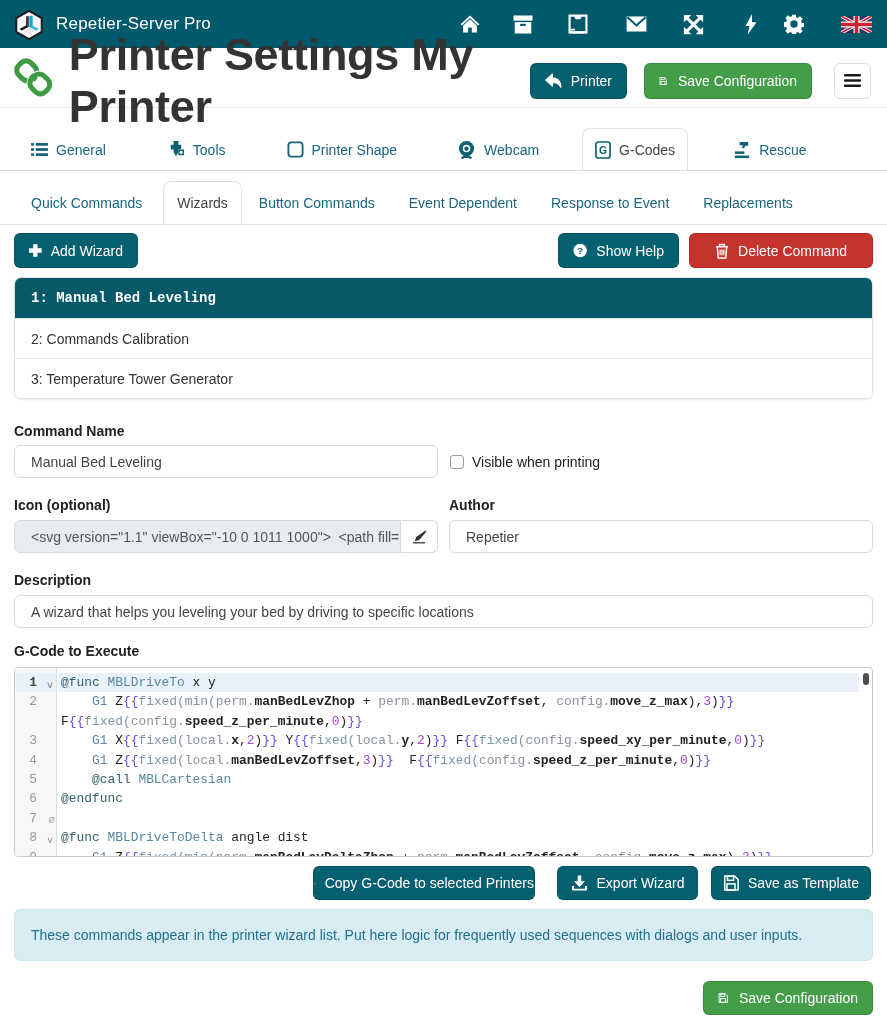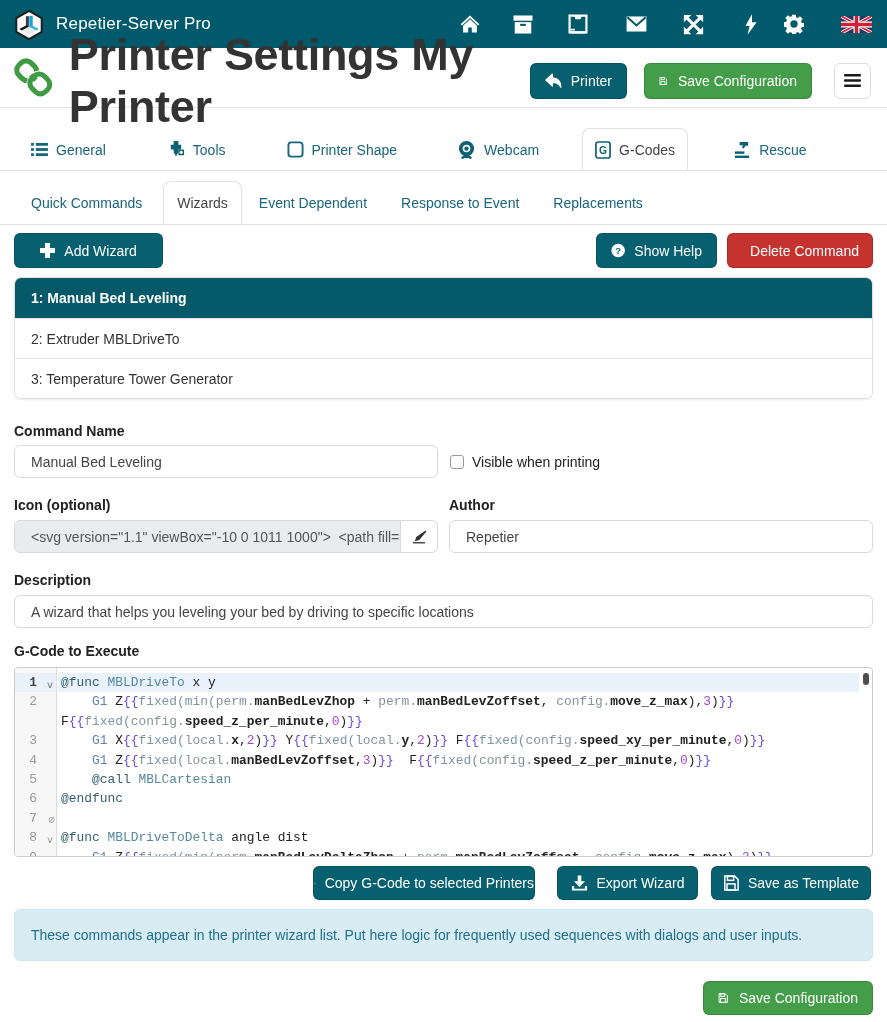--- a/index.html
+++ b/index.html
@@ -49,21 +49,21 @@
 .tabs2 .tab { padding: 0 16px; }
 
 .content { padding: 0 14px; }
 .toolbar { display:flex; margin-top:8px; }
 .toolbar .btn { height:35px; }
 .sp { flex:1; }
 .list-group { margin-top:9px; border:1px solid #dfdfdf; border-radius:7px; box-shadow: 0 1px 2px rgba(0,0,0,0.08); }
 .lg-item { height:40px; display:flex; align-items:center; padding:0 16px; background:#fff; border-top:1px solid #e4e4e4; color:#333; }
 .lg-item:first-child { border-top:none; border-radius:6px 6px 0 0; }
 .lg-item:last-child { border-radius:0 0 6px 6px; }
-.lg-item.sel { background:#055969; color:#fff; font-weight:700; }
+.lg-item.sel { background:#055969; color:#fff; font-weight:700;font-family:Liberation Mono, monospace; }
 label.flabel { display:block; font-weight:700; font-size:14px; color:#222; }
 .finput {
   height:33px; border:1px solid #d9d9d9; border-radius:6px; background:#fff;
   display:flex; align-items:center; padding:0 16px; font-size:14px; color:#444;
   width:100%;
 }
 .row2 { display:flex; }
 .c1 { width:424px; }
 .c2 { width:424px; margin-left:11px; }
 .chk { width:14px; height:14px; border:1px solid #9a9a9a; border-radius:3px; background:#fff; }
@@ -232,51 +232,52 @@
   <div class="tab"><svg class="ticon" width="18" height="18" viewBox="0 0 19 19" fill="#0e6173">
         <path d="M7 1 h9 v4 l-3 0 -1.5 3 -2 -1 1 -2.5 h-3.5 Z"></path>
         <rect x="2" y="11" width="10" height="2.6"></rect>
         <rect x="2" y="15.4" width="15" height="2.6"></rect>
       </svg>Rescue</div>
 </div>
 
 <div class="tabs tabs2" style="border-bottom:1px solid #dee2e6;">
   <div class="tab">Quick Commands</div>
   <div class="tab active" style="margin-left:4px; padding:0 13px">Wizards</div>
+  <div class="tab">Button Commands</div>
   <div class="tab">Event Dependent</div>
   <div class="tab">Response to Event</div>
   <div class="tab">Replacements</div>
 </div>
 
 <div class="content">
 
   <div class="toolbar">
-    <button class="btn" style="width:149px">
+    <button class="btn" style="width:124px">
       <svg width="15" height="15" viewBox="0 0 16 16" fill="#fff">
           <path d="M5.3 0 h5.4 v5.3 H16 v5.4 H10.7 V16 H5.3 V10.7 H0 V5.3 h5.3 Z"></path>
         </svg>
       Add Wizard</button>
     <span class="sp"></span>
     <button class="btn" style="width:121px">
       <svg width="17" height="17" viewBox="0 0 18 18">
           <circle cx="9" cy="9" r="8.5" fill="#fff"></circle>
           <text x="9" y="13.2" text-anchor="middle" font-size="12" font-weight="bold" fill="#0e6173" font-family="Liberation Sans">?</text>
         </svg>
       Show Help</button>
-    <button class="btn btn-red" style="margin-left:10px; width:146px">
+    <button class="btn btn-red" style="margin-left:10px; width:184px">
       <svg width="14" height="16" viewBox="0 0 15 17" fill="none" stroke="#fff" stroke-width="1.6">
           <path d="M1 4 h13 M5 4 V1.5 h5 V4 M2.5 4 l1 12 h8 l1-12"></path>
           <path d="M5.5 7 v6 M7.5 7 v6 M9.5 7 v6" stroke-width="1.3"></path>
         </svg>
       Delete Command</button>
   </div>
 
   <div class="list-group">
     <div class="lg-item sel">1: Manual Bed Leveling</div>
-    <div class="lg-item">2: Extruder MBLDriveTo</div>
+    <div class="lg-item">2: Commands Calibration</div>
     <div class="lg-item">3: Temperature Tower Generator</div>
   </div>
 
   <label class="flabel" style="margin-top:24px">Command Name</label>
   <div class="row2" style="margin-top:6px; align-items:center;">
     <div class="finput c1">Manual Bed Leveling</div>
     <span class="chk" style="margin-left:12px"></span>
     <span style="margin-left:8px; color:#222;">Visible when printing</span>
   </div>
 

